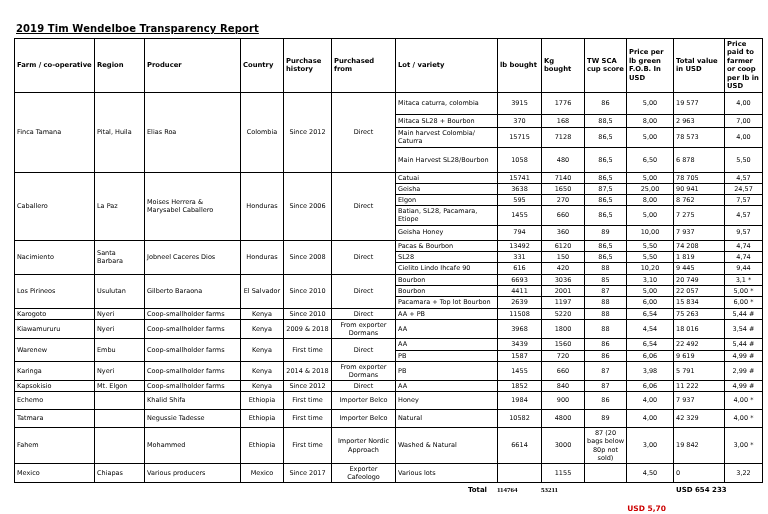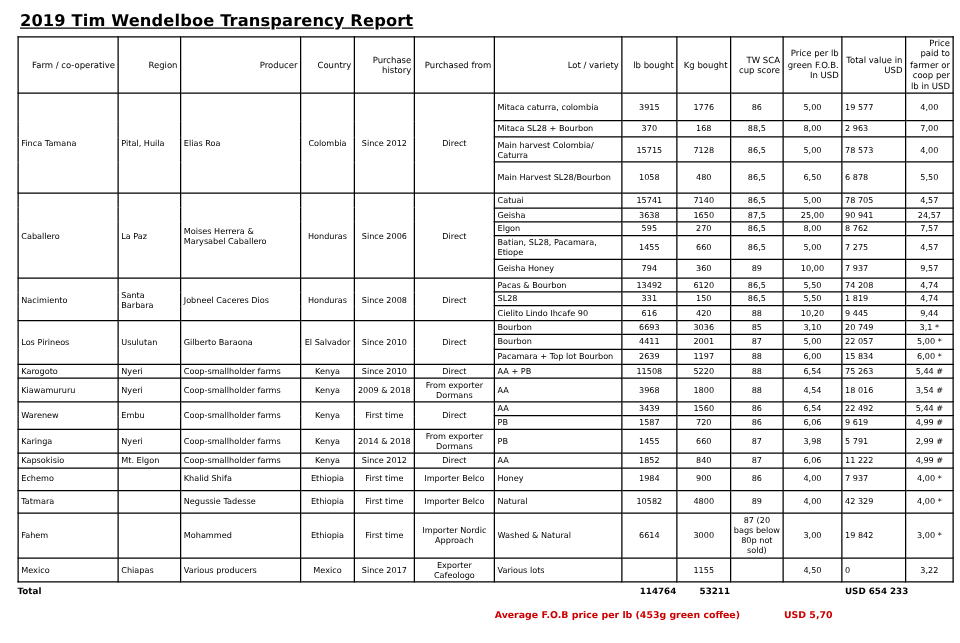--- a/index.html
+++ b/index.html
@@ -1,34 +1,34 @@
 <!DOCTYPE html>
 <html><head>
 <meta charset="utf-8">
 <style>
   html,body{margin:0;padding:0;background:#fff;}
   body{width:768px;height:514px;font-family:"DejaVu Sans",sans-serif;color:#000;overflow:hidden;}
   .page{position:relative;padding:4px 0 0 14px;width:754px;}
-  .title{font-size:13px;font-weight:bold;text-decoration:underline;margin:6px 0 4px 2px;letter-spacing:0.1px;}
+  .title{font-size:10px;font-weight:bold;text-decoration:underline;margin:19px 0 4px 2px;letter-spacing:0.1px;}
   table.tw{border-collapse:collapse;table-layout:fixed;width:748px;}
   table.tw th,table.tw td{border:1px solid #000;padding:1px 2px;vertical-align:middle;overflow:hidden;line-height:1.25;}
-  table.tw th{font-size:6.8px;font-weight:normal;height:40px;text-align:right;}
+  table.tw th{font-size:6.8px;font-weight:bold;height:40px;text-align:left;}
   table.tw td{font-size:6.5px;}
   td.sm{font-size:5.4px;}
   
   th.c0,th.c1,th.c6{text-align:left;}
   th.c12{font-size:5.6px;}
   th.c10{font-size:6.2px;margin-top:40px;}
   td.c0,td.c1,td.c2,td.c6,td.c11{text-align:left;}
   td.c3,td.c4,td.c5,td.c7,td.c8,td.c9,td.c10,td.c12{text-align:center;}
   td.c9{font-size:6px;}
   
   .total-row{display:grid;grid-template-columns:483px 44px 43px 42px 47px 89px;width:748px;font-size:7px;font-weight:bold;padding:3px 0 2px 0;}
-  .total-row .t-label{padding-right:10px;}
-  .total-row .t-num{text-align:right;}
+  .total-row .t-label{text-align:right;padding-right:10px;}
+  .total-row .t-num{text-align:left;font-family:Liberation Serif, serif;}
   .total-row .t-usd{text-align:left;padding-left:3px;}
   
   .summary{width:652px;margin-top:8px;}
   .sum-line{display:flex;justify-content:flex-end;align-items:baseline;font-size:7.5px;font-weight:bold;margin-bottom:2px;}
   .sum-value{width:60px;text-align:right;margin-left:14px;}
   .line-red{color:#cc0000;}
 </style>
 </head>
 <body>
 
@@ -380,18 +380,17 @@
     <div class="t-label">Total</div>
     <div class="t-num">114764</div>
     <div class="t-num">53211</div>
     <div class="t-num"></div>
     <div class="t-num"></div>
     <div class="t-usd">USD 654 233</div>
   </div>
 
   <div class="summary">
     <div class="sum-line line-red" style="color: rgb(204, 0, 0);">
-      <span class="sum-label">Average F.O.B price per lb (453g green coffee)</span>
       <span class="sum-value">USD 5,70</span>
     </div>
   </div>
 
 </div>
 
 </body></html>

